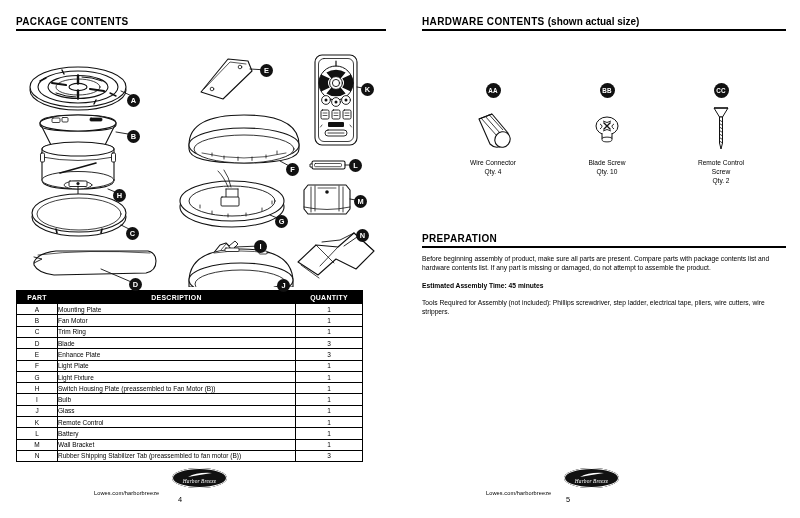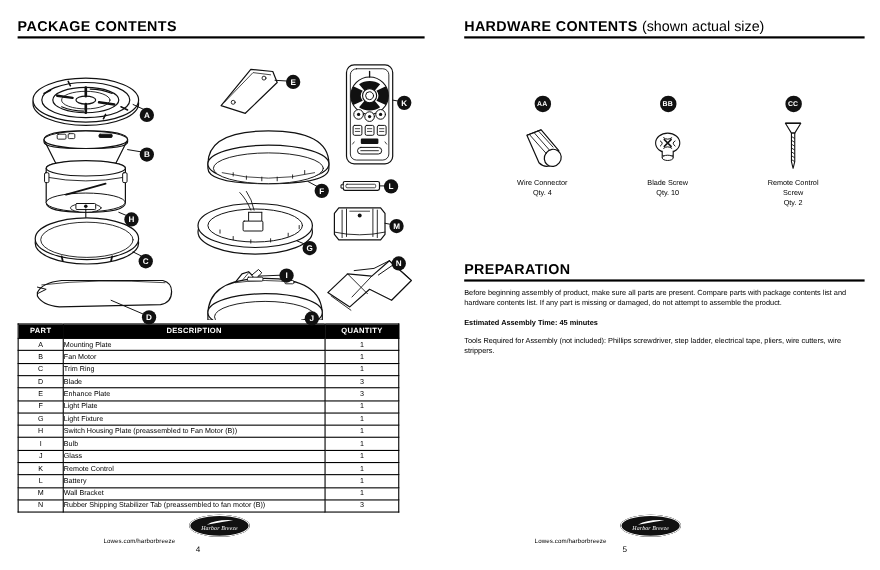--- a/index.html
+++ b/index.html
@@ -12,26 +12,26 @@
     overflow:hidden;
     position:relative;
   }
   .spread{display:flex;width:800px;height:518px;}
   .page{position:relative;box-sizing:border-box;}
   .page-left{width:400px;height:518px;padding:16px 14px 0 16px;}
   .page-right{width:400px;height:518px;padding:16px 14px 0 22px;}
 
   
   .sec-head{
-    font-size:13px;font-weight:bold;letter-spacing:.35px;
+    font-size:10px;font-weight:bold;letter-spacing:.35px;
     padding-bottom:2px;margin:0;
     text-transform:uppercase;
     white-space:nowrap;
   }
-  .sec-head .sub{font-weight:normal;text-transform:none;letter-spacing:0;}
+  .sec-head .sub{font-weight:bold;text-transform:none;letter-spacing:0;}
   .sec-rule{border-bottom:2.2px solid #000;margin:0 0 6px 0;width:100%;}
 
   
   .illus{position:relative;width:368px;height:250px;}
   .illus svg{position:absolute;top:0;left:0;}
 
   
   .bub{
     position:absolute;border-radius:50%;
     background:#111;color:#fff;

